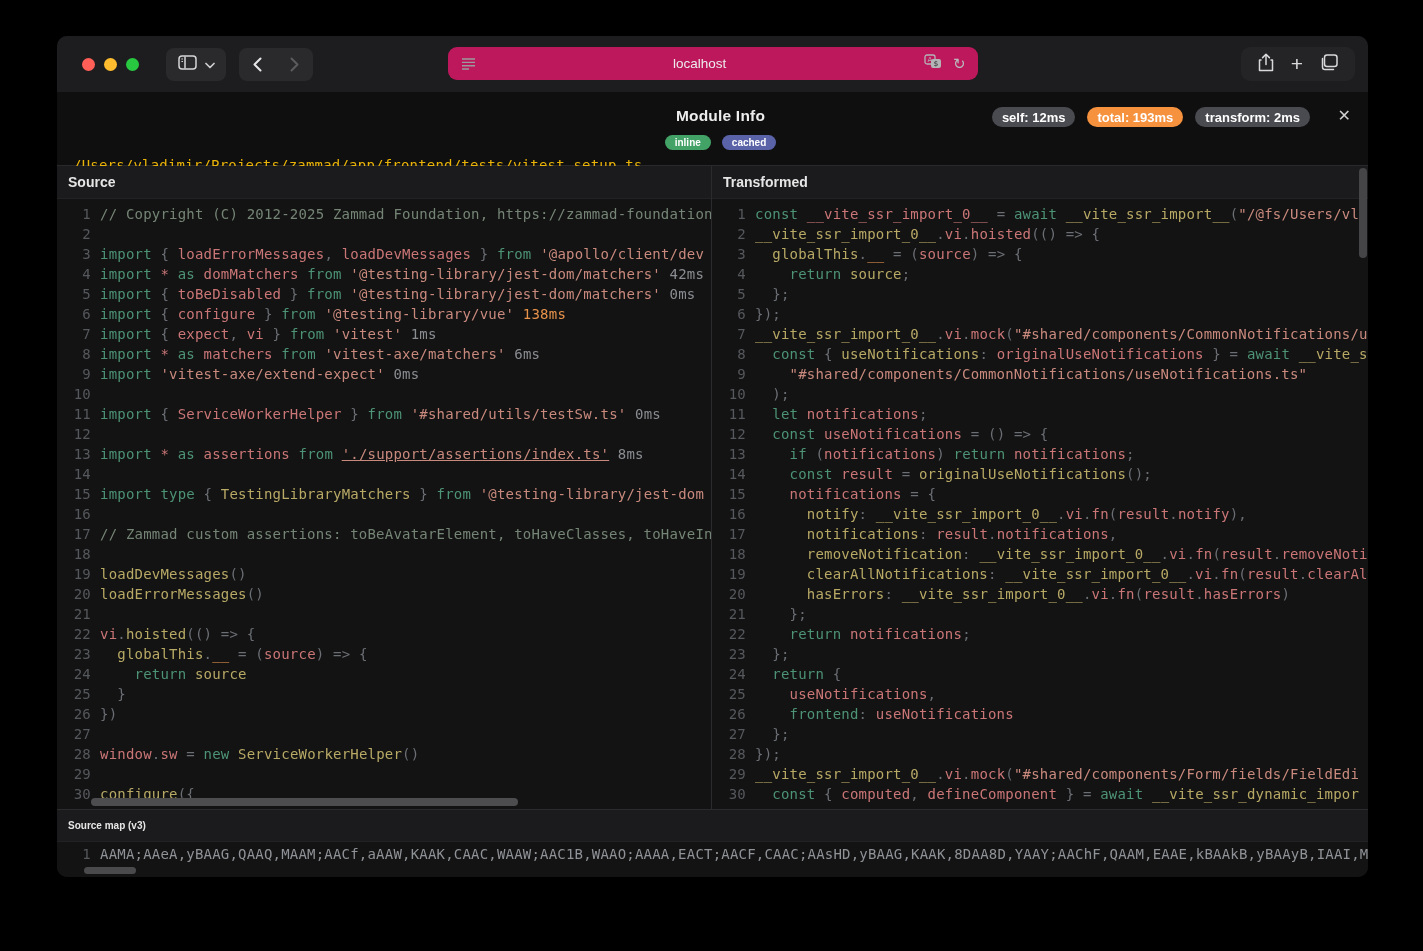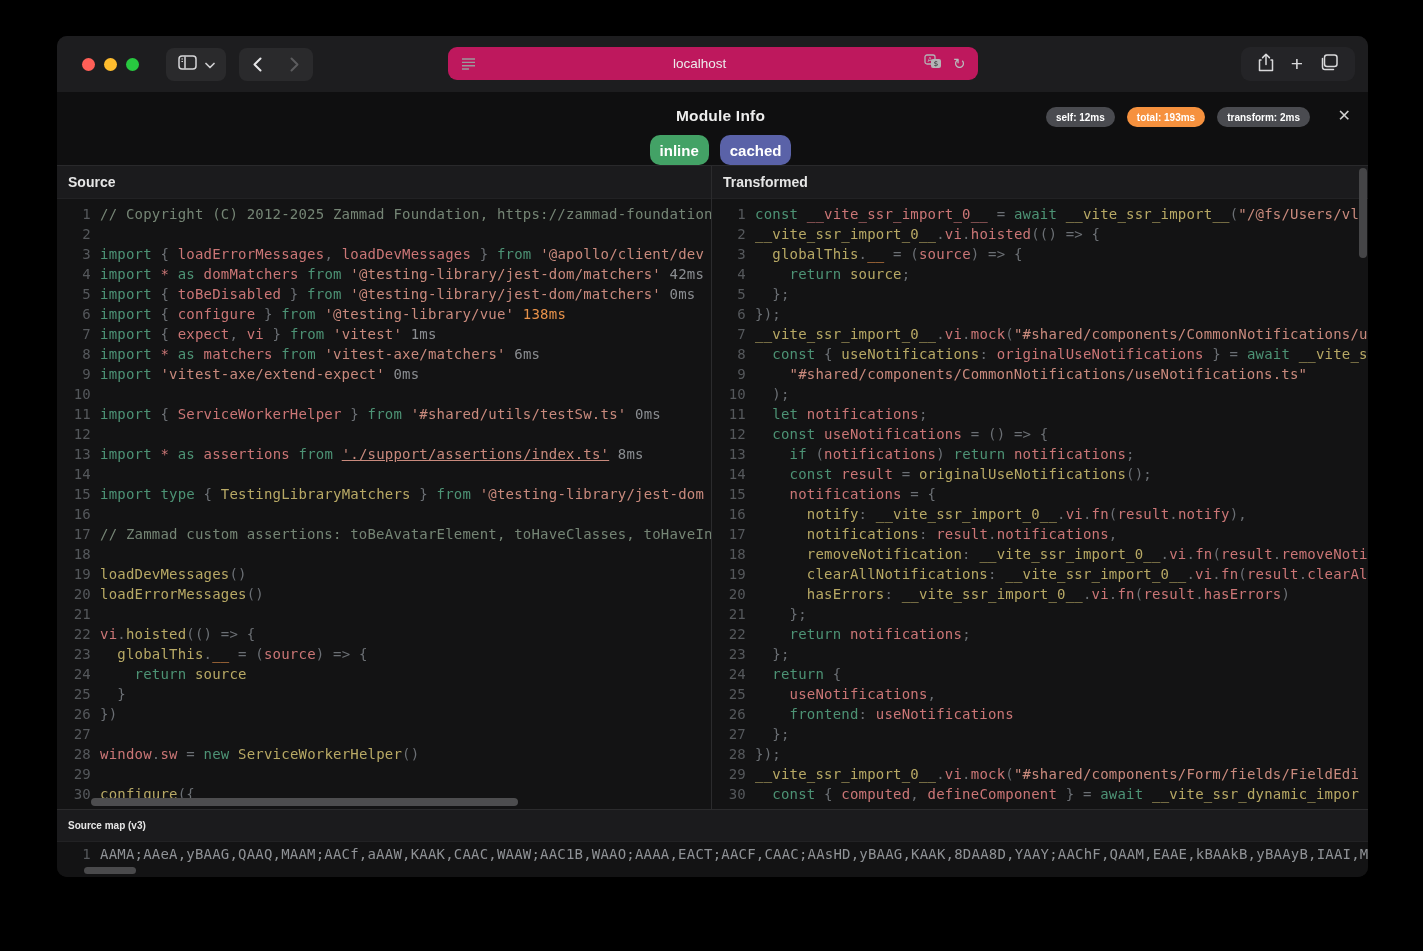--- a/index.html
+++ b/index.html
@@ -21,25 +21,25 @@
   .url-left{margin-left:13px;display:flex;align-items:center;}
   .url-right{margin-right:12px;display:flex;align-items:center;gap:11px;}
   .reload-glyph{color:#b9b9bb;font-size:15px;line-height:1;}
   .right-grp{margin-left:auto;margin-right:13px;width:114px;height:34px;background:#242427;border-radius:9px;
              display:flex;align-items:center;justify-content:space-evenly;}
   .plus-glyph{color:#d9d9db;font-size:21px;font-weight:300;line-height:1;margin-top:-2px;}
   
   .mod-header{height:73px;background:#0f0f10;border-bottom:1px solid #29292b;position:relative;flex-shrink:0;}
   .mod-row1{display:flex;align-items:center;padding:15px 0 0 16px;gap:10px;flex-direction:column;}
   .mod-title{color:#ededed;font-size:15.5px;font-weight:bold;letter-spacing:.2px;}
-  .badge{height:30px;border-radius:10px;color:#fff;font-size:15px;font-weight:bold;
+  .badge{height:15px;border-radius:10px;color:#fff;font-size:10px;font-weight:bold;
          display:inline-flex;align-items:center;padding:0 10px;}
   .mod-path{margin:7px 0 0 16px;color:#eab308;font:14px "DejaVu Sans Mono",monospace;letter-spacing:.2px;}
   .timings{position:absolute;right:58px;top:15px;display:flex;gap:12px;}
-  .timing{height:20px;border-radius:10px;color:#fff;font-size:10px;font-weight:bold;
+  .timing{height:20px;border-radius:10px;color:#fff;font-size:13px;font-weight:bold;
           display:inline-flex;align-items:center;padding:0 10px;}
   .close-btn{position:absolute;right:17px;top:14px;color:#cfcfcf;font-size:16px;cursor:default;}
   
   .panels{flex:1;display:flex;min-height:0;position:relative;}
   .panel{display:flex;flex-direction:column;min-width:0;}
   .panel-source{width:654px;flex-shrink:0;border-right:1px solid #2b2b2d;}
   .panel-transformed{flex:1;}
   .panel-header{height:32px;background:#1b1b1d;border-bottom:1px solid #222224;display:flex;align-items:center;
                 padding-left:11px;color:#e6e6e6;font-size:14px;font-weight:bold;flex-shrink:0;}
   .code-area{flex:1;overflow:hidden;padding-top:7px;position:relative;background:#131314;}

